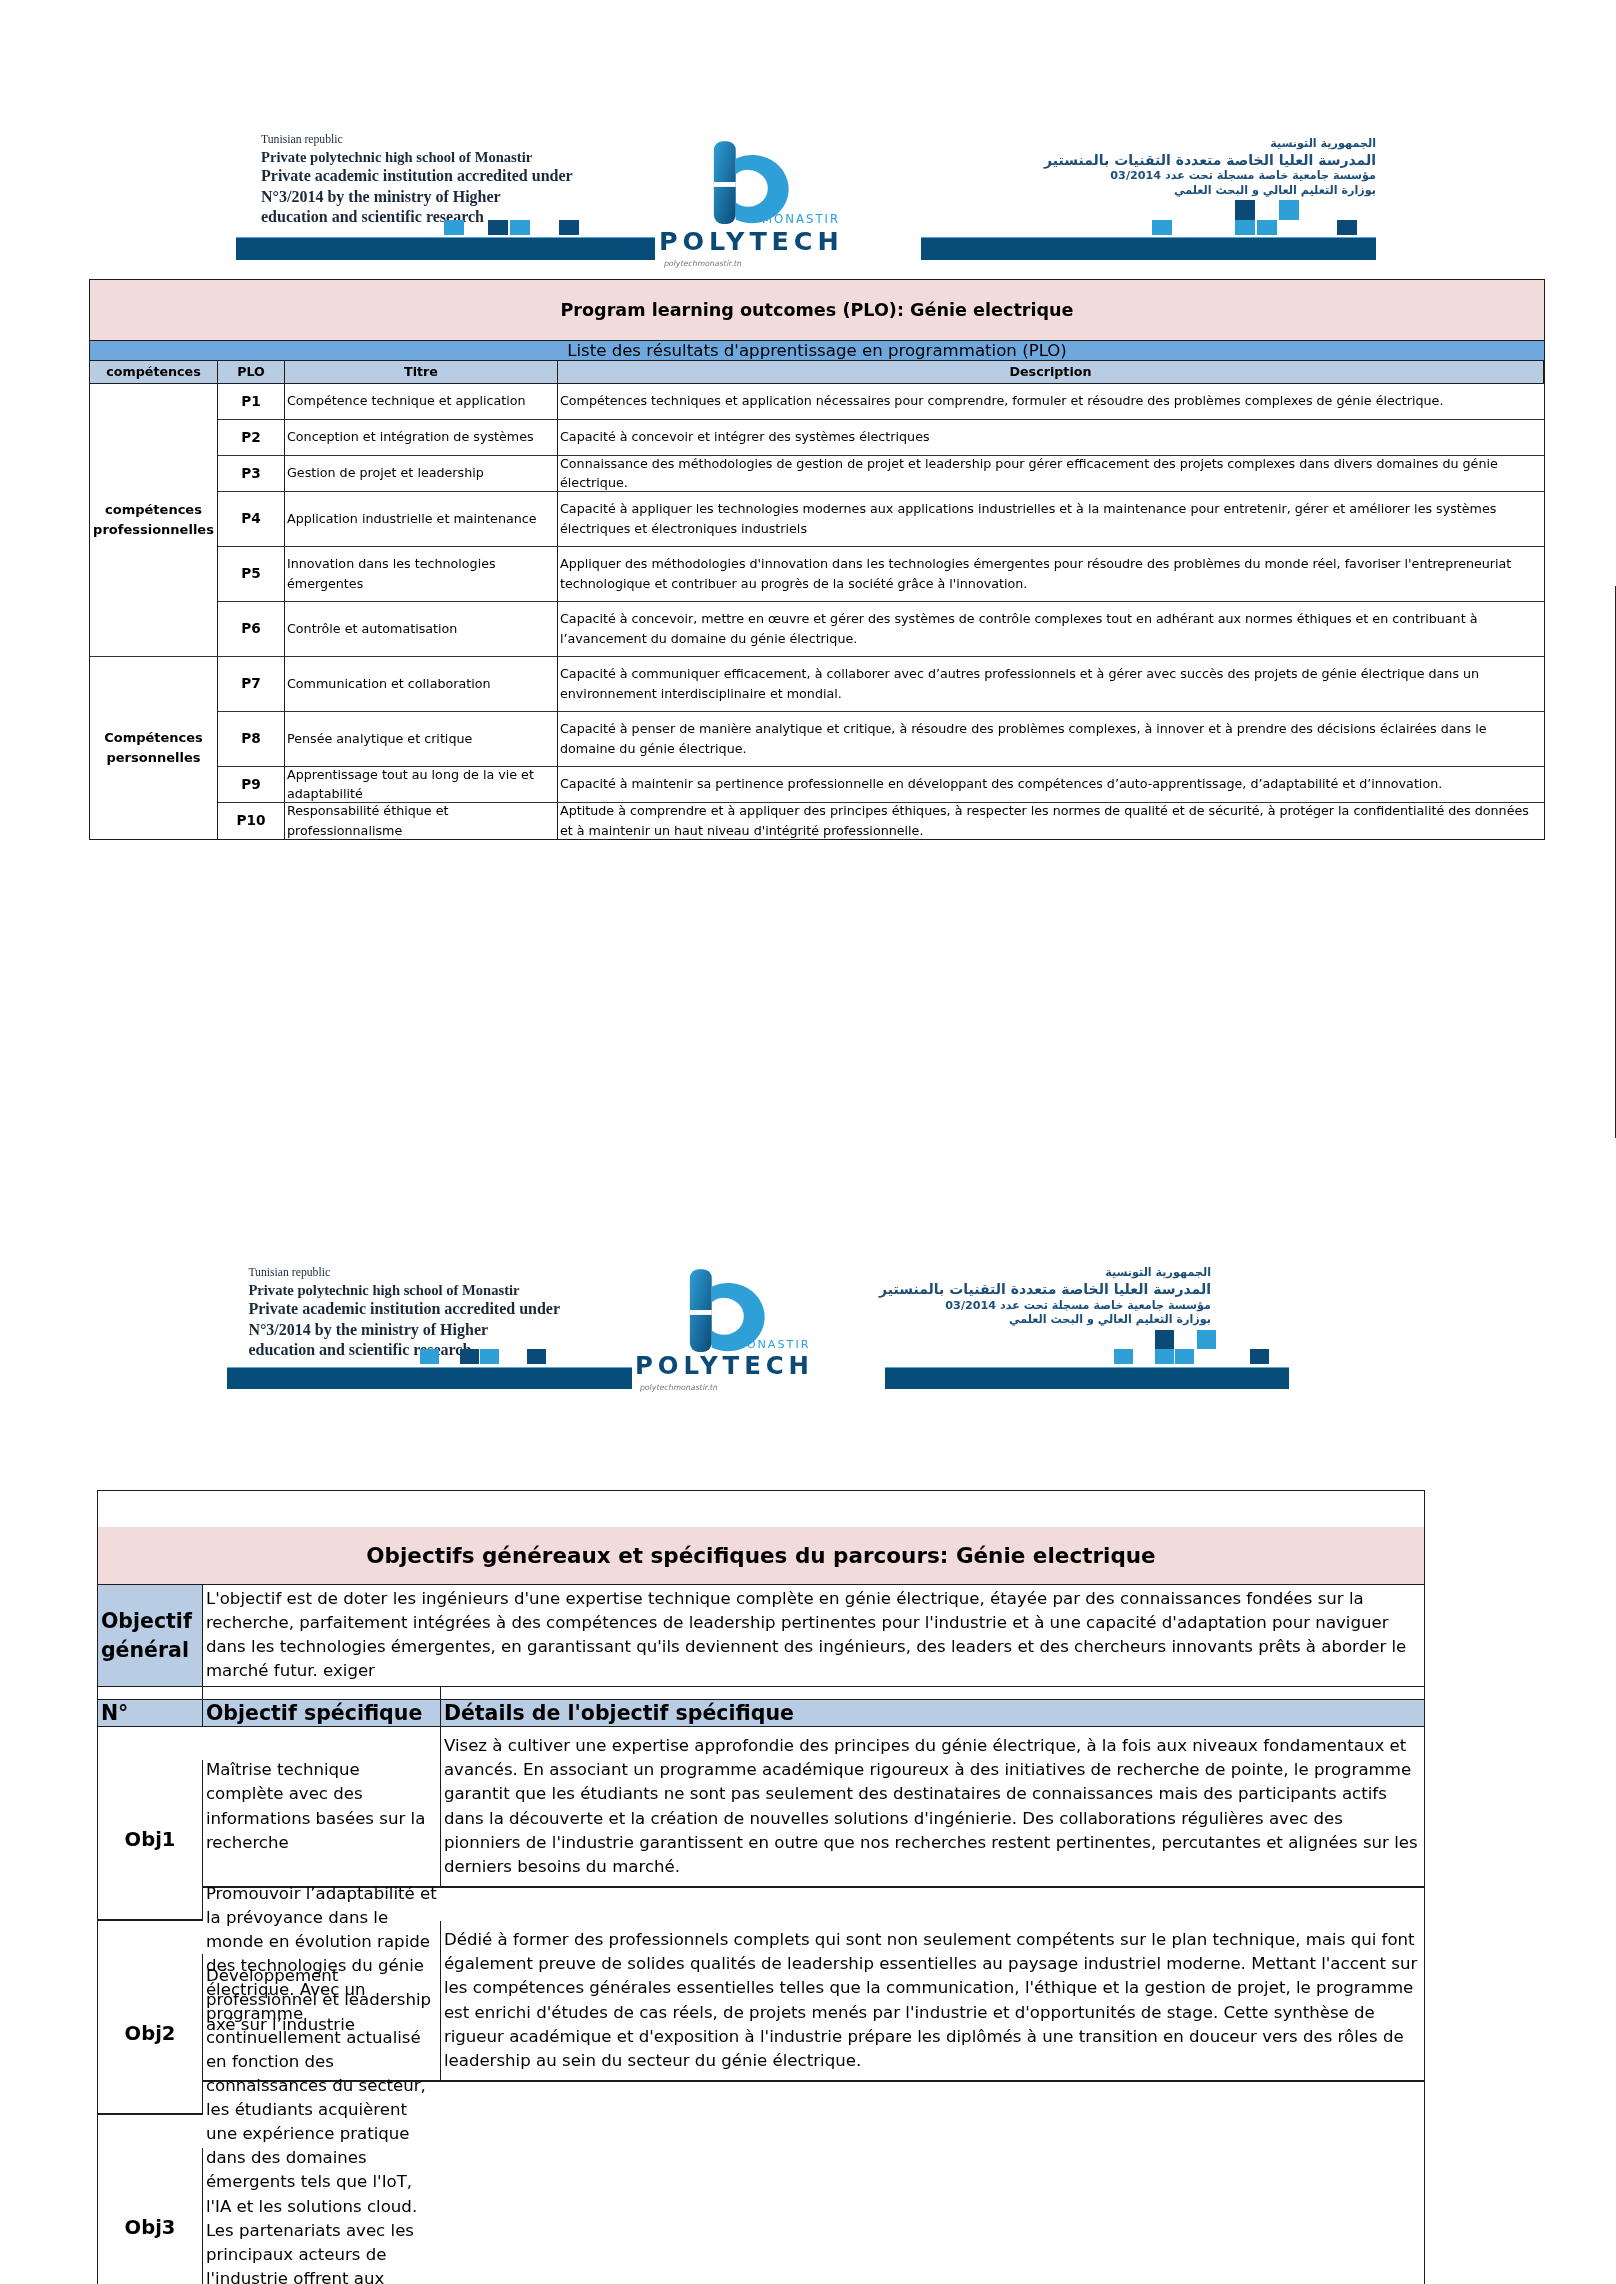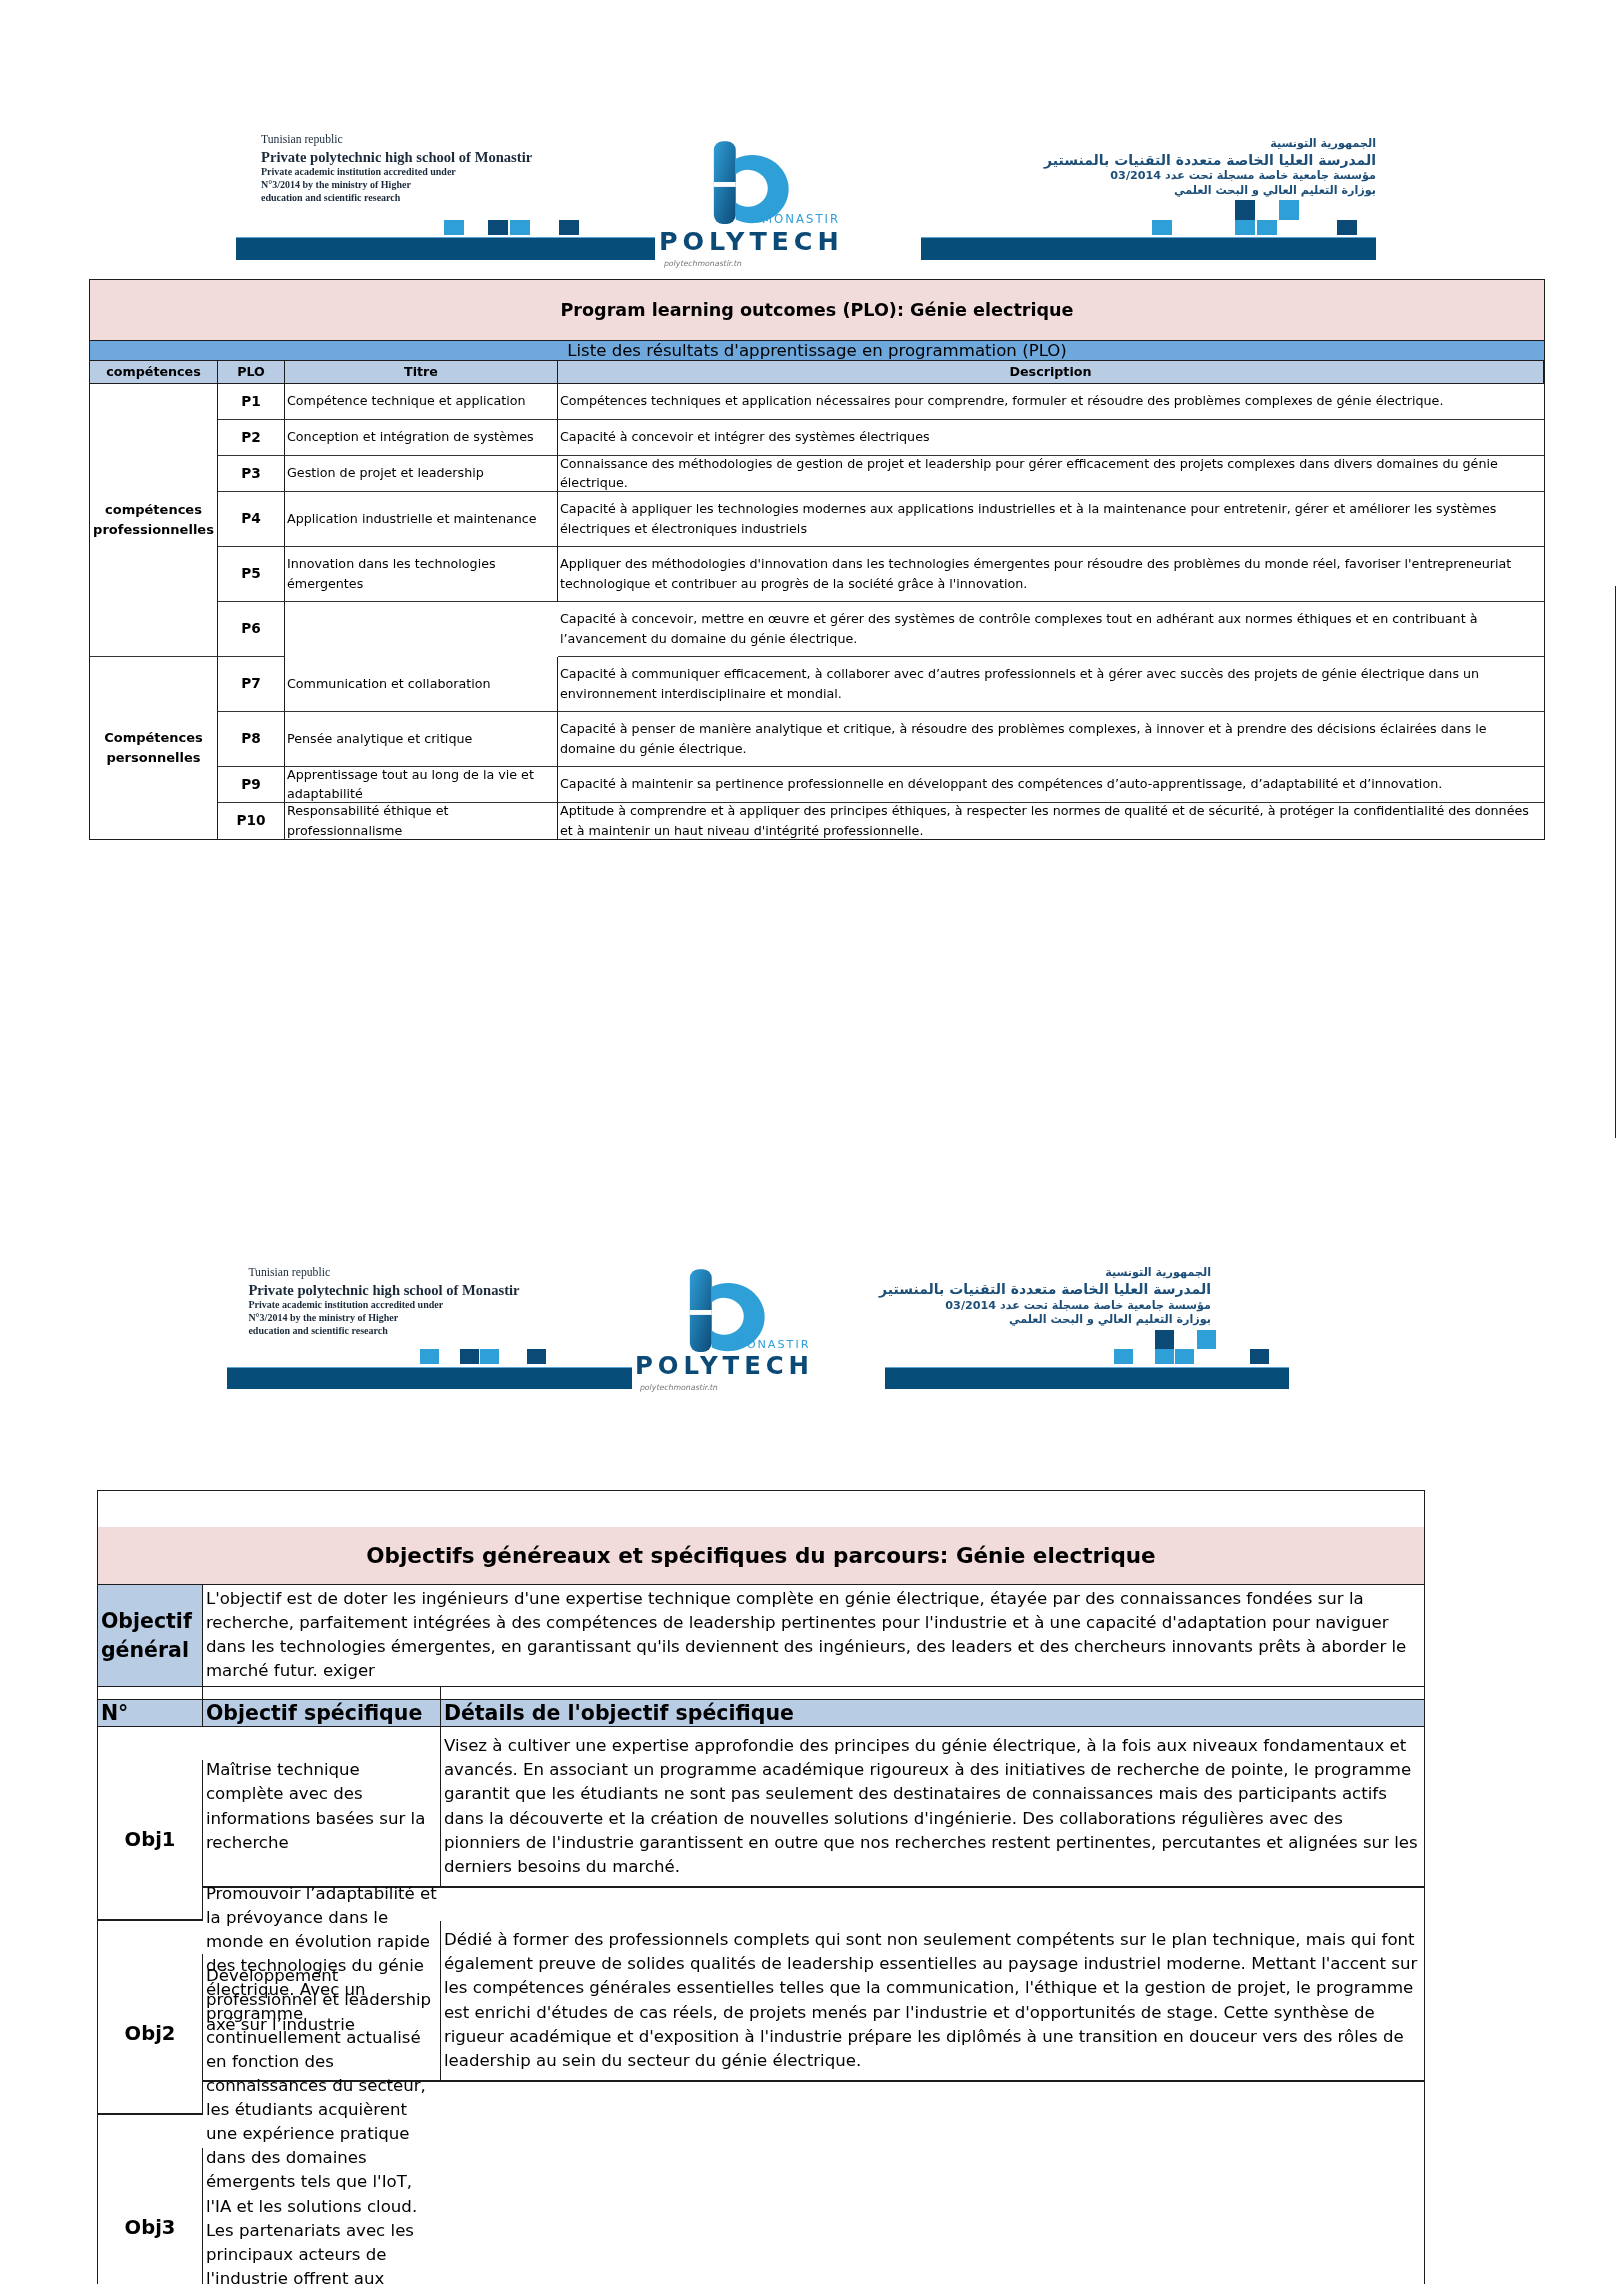--- a/index.html
+++ b/index.html
@@ -6,21 +6,21 @@
   html, body { width: 1616px; height: 2284px; background: #ffffff; }
   body { position: relative; font-family: "DejaVu Sans", "Liberation Sans", sans-serif; color: #000; overflow: hidden; }
 
   .page-edge { position: absolute; left: 1615px; top: 586px; width: 1.5px; height: 552px; background: #222; }
 
   
   .banner { position: absolute; }
   .banner .left-text { position: absolute; left: 24.4px; top: 14.6px; font-family: "Liberation Serif", "DejaVu Serif", serif; color: #1a2a3a; line-height: 1.28; }
   .banner .left-text .t1 { font-size: 11.7px; }
   .banner .left-text .t2 { font-size: 14.6px; font-weight: bold; }
-  .banner .left-text .t3 { font-size: 10px; font-weight: bold; }
+  .banner .left-text .t3 { font-size: 16px; font-weight: bold; }
   .banner .right-text { position: absolute; top: 13.7px; text-align: right; direction: rtl; font-family: "DejaVu Sans", sans-serif; color: #1c4e78; font-weight: bold; line-height: 1.3; }
   .banner .right-text .a1 { font-size: 11.2px; }
   .banner .right-text .a2 { font-size: 14px; }
   .banner .right-text .a3 { font-size: 11.2px; }
   .banner .bar { position: absolute; background: #074d7a; border-top: 1.5px solid #5fa6d6; }
   .banner .sq { position: absolute; }
   .sq.light { background: #2f9fd8; }
   .sq.dark  { background: #0b4a76; }
   .logo-wrap { position: absolute; }
   .logo-p { position: absolute; }
@@ -144,20 +144,21 @@
 
     <div class="plo-cell code" style="grid-column:2; grid-row:5;">P4</div>
     <div class="plo-cell" style="grid-column:3; grid-row:5;">Application industrielle et maintenance</div>
     <div class="plo-cell desc" style="grid-column:4; grid-row:5;">Capacité à appliquer les technologies modernes aux applications industrielles et à la maintenance pour entretenir, gérer et améliorer les systèmes électriques et électroniques industriels</div>
 
     <div class="plo-cell code" style="grid-column:2; grid-row:6;">P5</div>
     <div class="plo-cell" style="grid-column:3; grid-row:6;">Innovation dans les technologies émergentes</div>
     <div class="plo-cell desc" style="grid-column:4; grid-row:6;">Appliquer des méthodologies d'innovation dans les technologies émergentes pour résoudre des problèmes du monde réel, favoriser l'entrepreneuriat technologique et contribuer au progrès de la société grâce à l'innovation.</div>
 
     <div class="plo-cell code" style="grid-column:2; grid-row:7;">P6</div>
+    <div class="plo-cell" style="grid-column:3; grid-row:7;">Contrôle et automatisation</div>
     <div class="plo-cell desc" style="grid-column:4; grid-row:7;">Capacité à concevoir, mettre en œuvre et gérer des systèmes de contrôle complexes tout en adhérant aux normes éthiques et en contribuant à l’avancement du domaine du génie électrique.</div>
 
     <div class="plo-cell code" style="grid-column:2; grid-row:8;">P7</div>
     <div class="plo-cell" style="grid-column:3; grid-row:8;">Communication et collaboration</div>
     <div class="plo-cell desc" style="grid-column:4; grid-row:8;">Capacité à communiquer efficacement, à collaborer avec d’autres professionnels et à gérer avec succès des projets de génie électrique dans un environnement interdisciplinaire et mondial.</div>
 
     <div class="plo-cell code" style="grid-column:2; grid-row:9;">P8</div>
     <div class="plo-cell" style="grid-column:3; grid-row:9;">Pensée analytique et critique</div>
     <div class="plo-cell desc" style="grid-column:4; grid-row:9;">Capacité à penser de manière analytique et critique, à résoudre des problèmes complexes, à innover et à prendre des décisions éclairées dans le domaine du génie électrique.</div>
 

